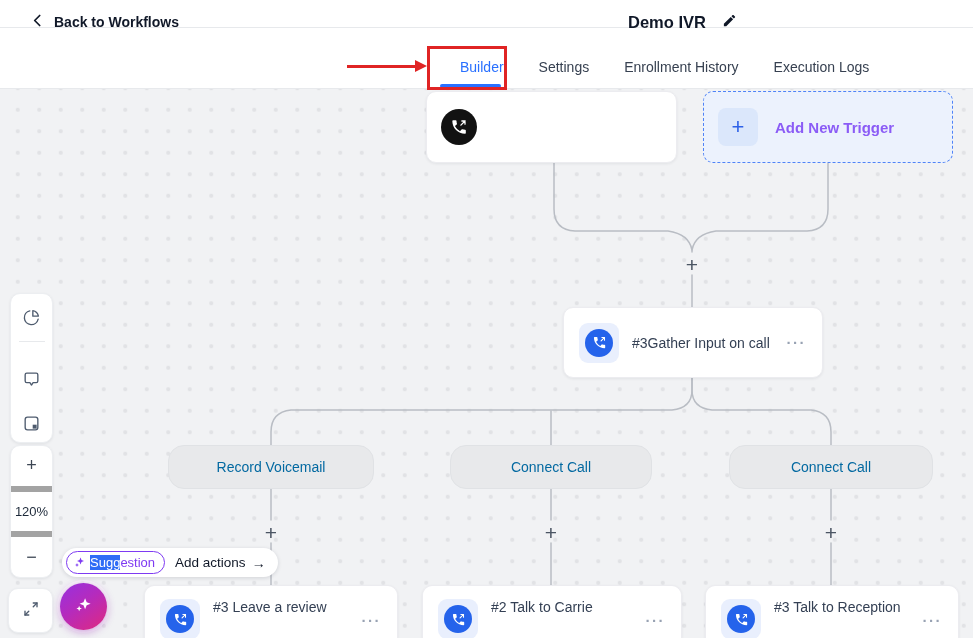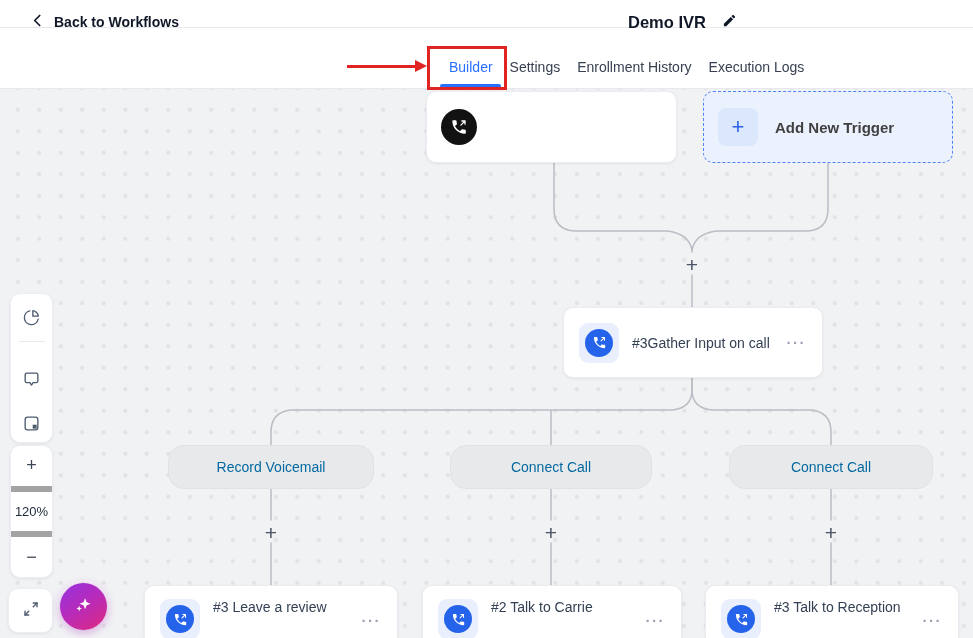--- a/index.html
+++ b/index.html
@@ -12,21 +12,21 @@
             border-bottom:1px solid #e7e9ec; z-index:30; }
   .back-btn { position:absolute; left:30px; top:0; height:44px; display:flex; align-items:center;
               gap:9px; cursor:pointer; }
   .back-label { font-size:14px; font-weight:700; color:#101828; }
   .title-wrap { position:absolute; left:628px; top:0; height:44px; display:flex; align-items:center; gap:16px; }
   .page-title { font-size:16.5px; font-weight:700; color:#101828; }
 
   
   .tabbar { position:absolute; left:0; top:45px; width:973px; height:44px; background:#fff;
             border-bottom:1px solid #e7e9ec; z-index:25; }
-  .tabs { position:absolute; left:449px; top:0; height:44px; display:flex; align-items:center; gap:17px; }
+  .tabs { position:absolute; left:460px; top:0; height:44px; display:flex; align-items:center; gap:35px; }
   .tab { font-size:14px; font-weight:500; color:#374151; cursor:pointer; white-space:nowrap; }
   .tab.active { color:#2970ff; }
   .tab-underline { position:absolute; left:440px; top:39px; width:61px; height:4px;
                    background:#2970ff; border-radius:2px; }
 
   
   .anno-box { position:absolute; left:427px; top:46px; width:80px; height:44px;
               border:3px solid #e02424; z-index:40; pointer-events:none; }
   .anno-arrow-line { position:absolute; left:347px; top:65px; width:70px; height:3px;
                      background:#e02424; z-index:40; }
@@ -51,21 +51,21 @@
   .trigger-texts { display:flex; flex-direction:column; gap:3px; }
   .trigger-title { font-size:15px; font-weight:700; color:#101828; }
   .trigger-sub { font-size:14px; color:#667085; }
 
   .add-trigger { position:absolute; left:703px; top:2px; width:250px; height:72px;
                  background:#ecf2fd; border:1.6px dashed #4f83f7; border-radius:10px;
                  display:flex; align-items:center; padding:0 14px; gap:17px; cursor:pointer; z-index:5; }
   .add-plus-sq { width:40px; height:38px; border-radius:8px; background:#dbe7fb; color:#2e62e8;
                  font-size:22px; font-weight:500; display:flex; align-items:center;
                  justify-content:center; flex:none; }
-  .add-trigger-label { font-size:15px; font-weight:700; color:#404040; }
+  .add-trigger-label { font-size:15px; font-weight:700; color:#8b5cf6; }
 
   .node { display:flex; align-items:center; padding:0 16px 0 15px; gap:13px; cursor:pointer; }
   .gather-node { left:563px; top:218px; width:260px; height:71px; }
   .node-icon-sq { width:40px; height:40px; border-radius:9px; background:#e9effd;
                   display:flex; align-items:center; justify-content:center; flex:none; }
   .node-icon-circle { width:28px; height:28px; border-radius:50%; background:#2563eb;
                       display:flex; align-items:center; justify-content:center; }
   .node-label { font-size:14px; color:#344054; flex:1; white-space:nowrap; overflow:hidden; }
   .node-menu { font-size:15px; font-weight:700; color:#98a2b3; letter-spacing:1.5px; cursor:pointer; }
 
@@ -286,20 +286,35 @@
       <span>
         <svg width="18" height="18" viewBox="0 0 24 24" fill="none" stroke="#4e5b6e" stroke-width="1.8" stroke-linecap="round" stroke-linejoin="round">
             <path d="M15 4h5v5"></path>
             <path d="M20 4l-5 5"></path>
             <path d="M9 20H4v-5"></path>
             <path d="M4 20l5-5"></path>
           </svg>
       </span>
     </div>
 
+    <div class="suggestion-pill">
+      <div class="sugg-chip">
+        <span>
+          <svg width="12" height="12" viewBox="0 0 24 24" fill="#7e3af2">
+              <path d="M13 3l2 5 5 2-5 2-2 5-2-5-5-2 5-2z"></path>
+              <path d="M6 14l1.2 2.8L10 18l-2.8 1.2L6 22l-1.2-2.8L2 18l2.8-1.2z"></path>
+            </svg>
+        </span>
+        <span class="sugg-text"><span class="sugg-sel">Sugg</span><span>estion</span></span>
+      </div>
+      <div class="add-actions">
+        <span class="add-actions-label">Add actions</span>
+        <span class="add-actions-arrow">→</span>
+      </div>
+    </div>
 
     <div class="fab">
       <span>
         <svg width="19" height="19" viewBox="0 0 24 24" fill="#fff">
             <path d="M14 4l2 5 5 2-5 2-2 5-2-5-5-2 5-2z"></path>
             <path d="M6.5 13.5l1 2.5 2.5 1-2.5 1-1 2.5-1-2.5-2.5-1 2.5-1z"></path>
           </svg>
       </span>
     </div>
 

